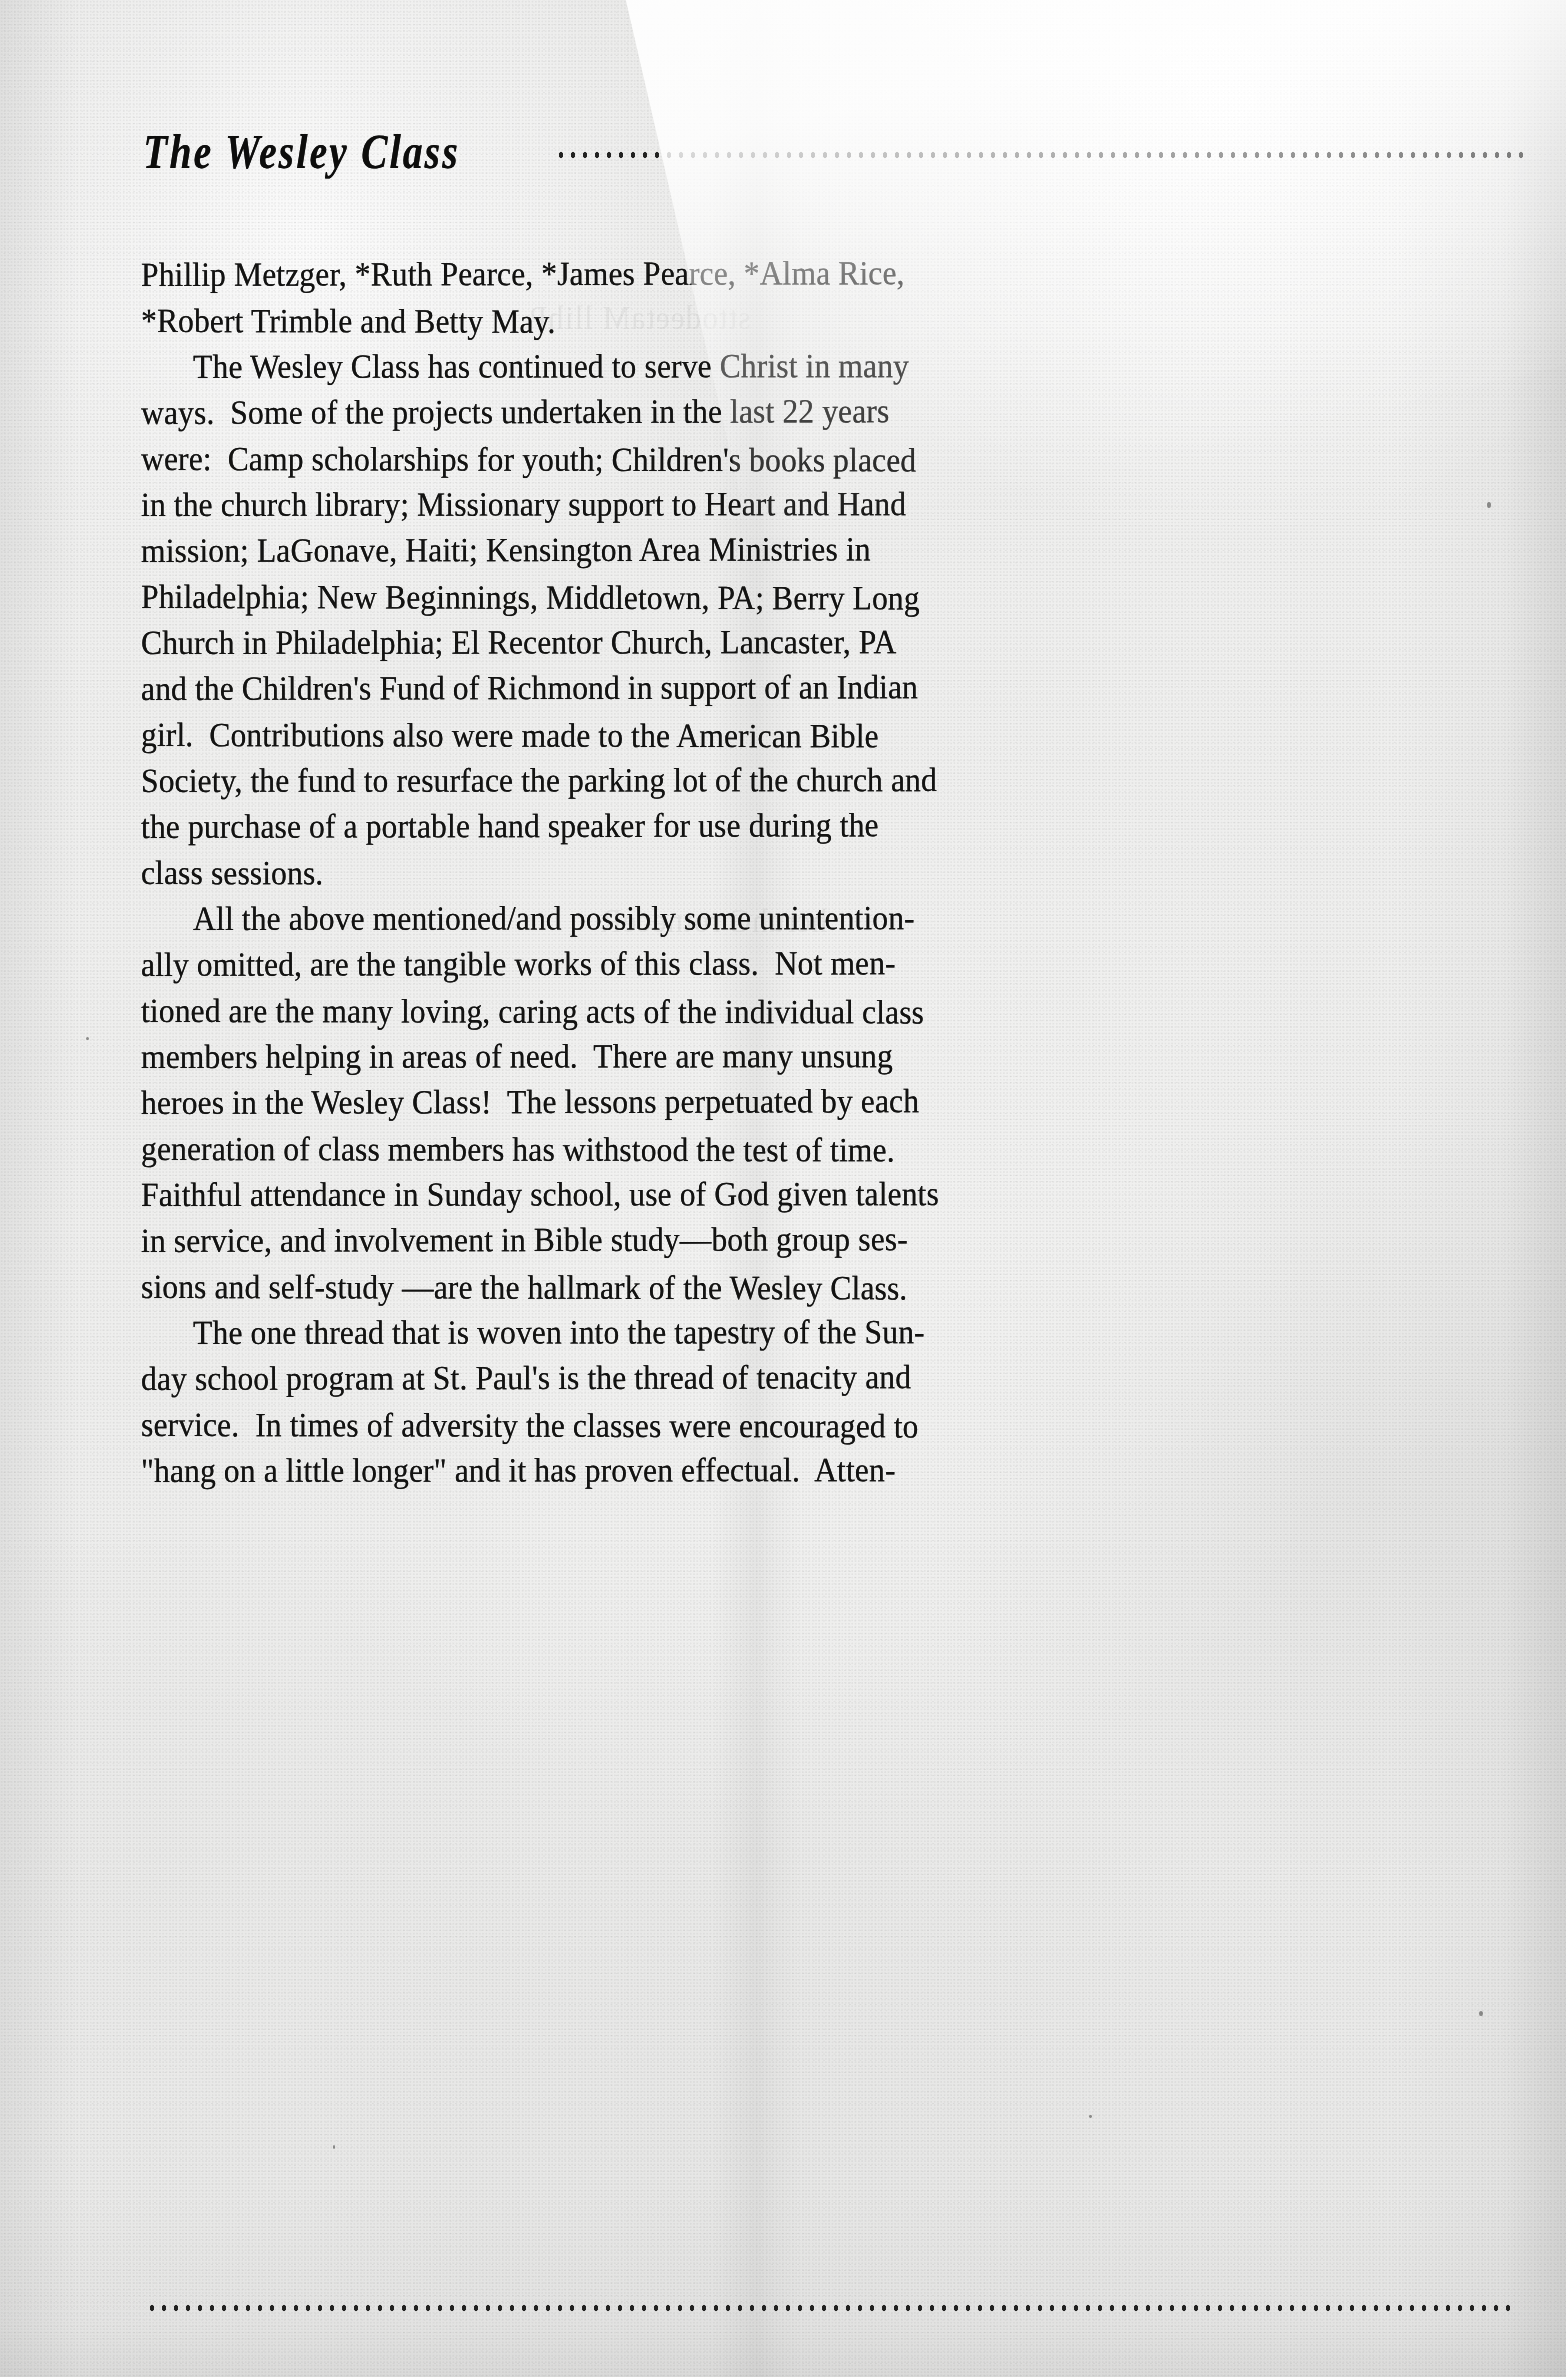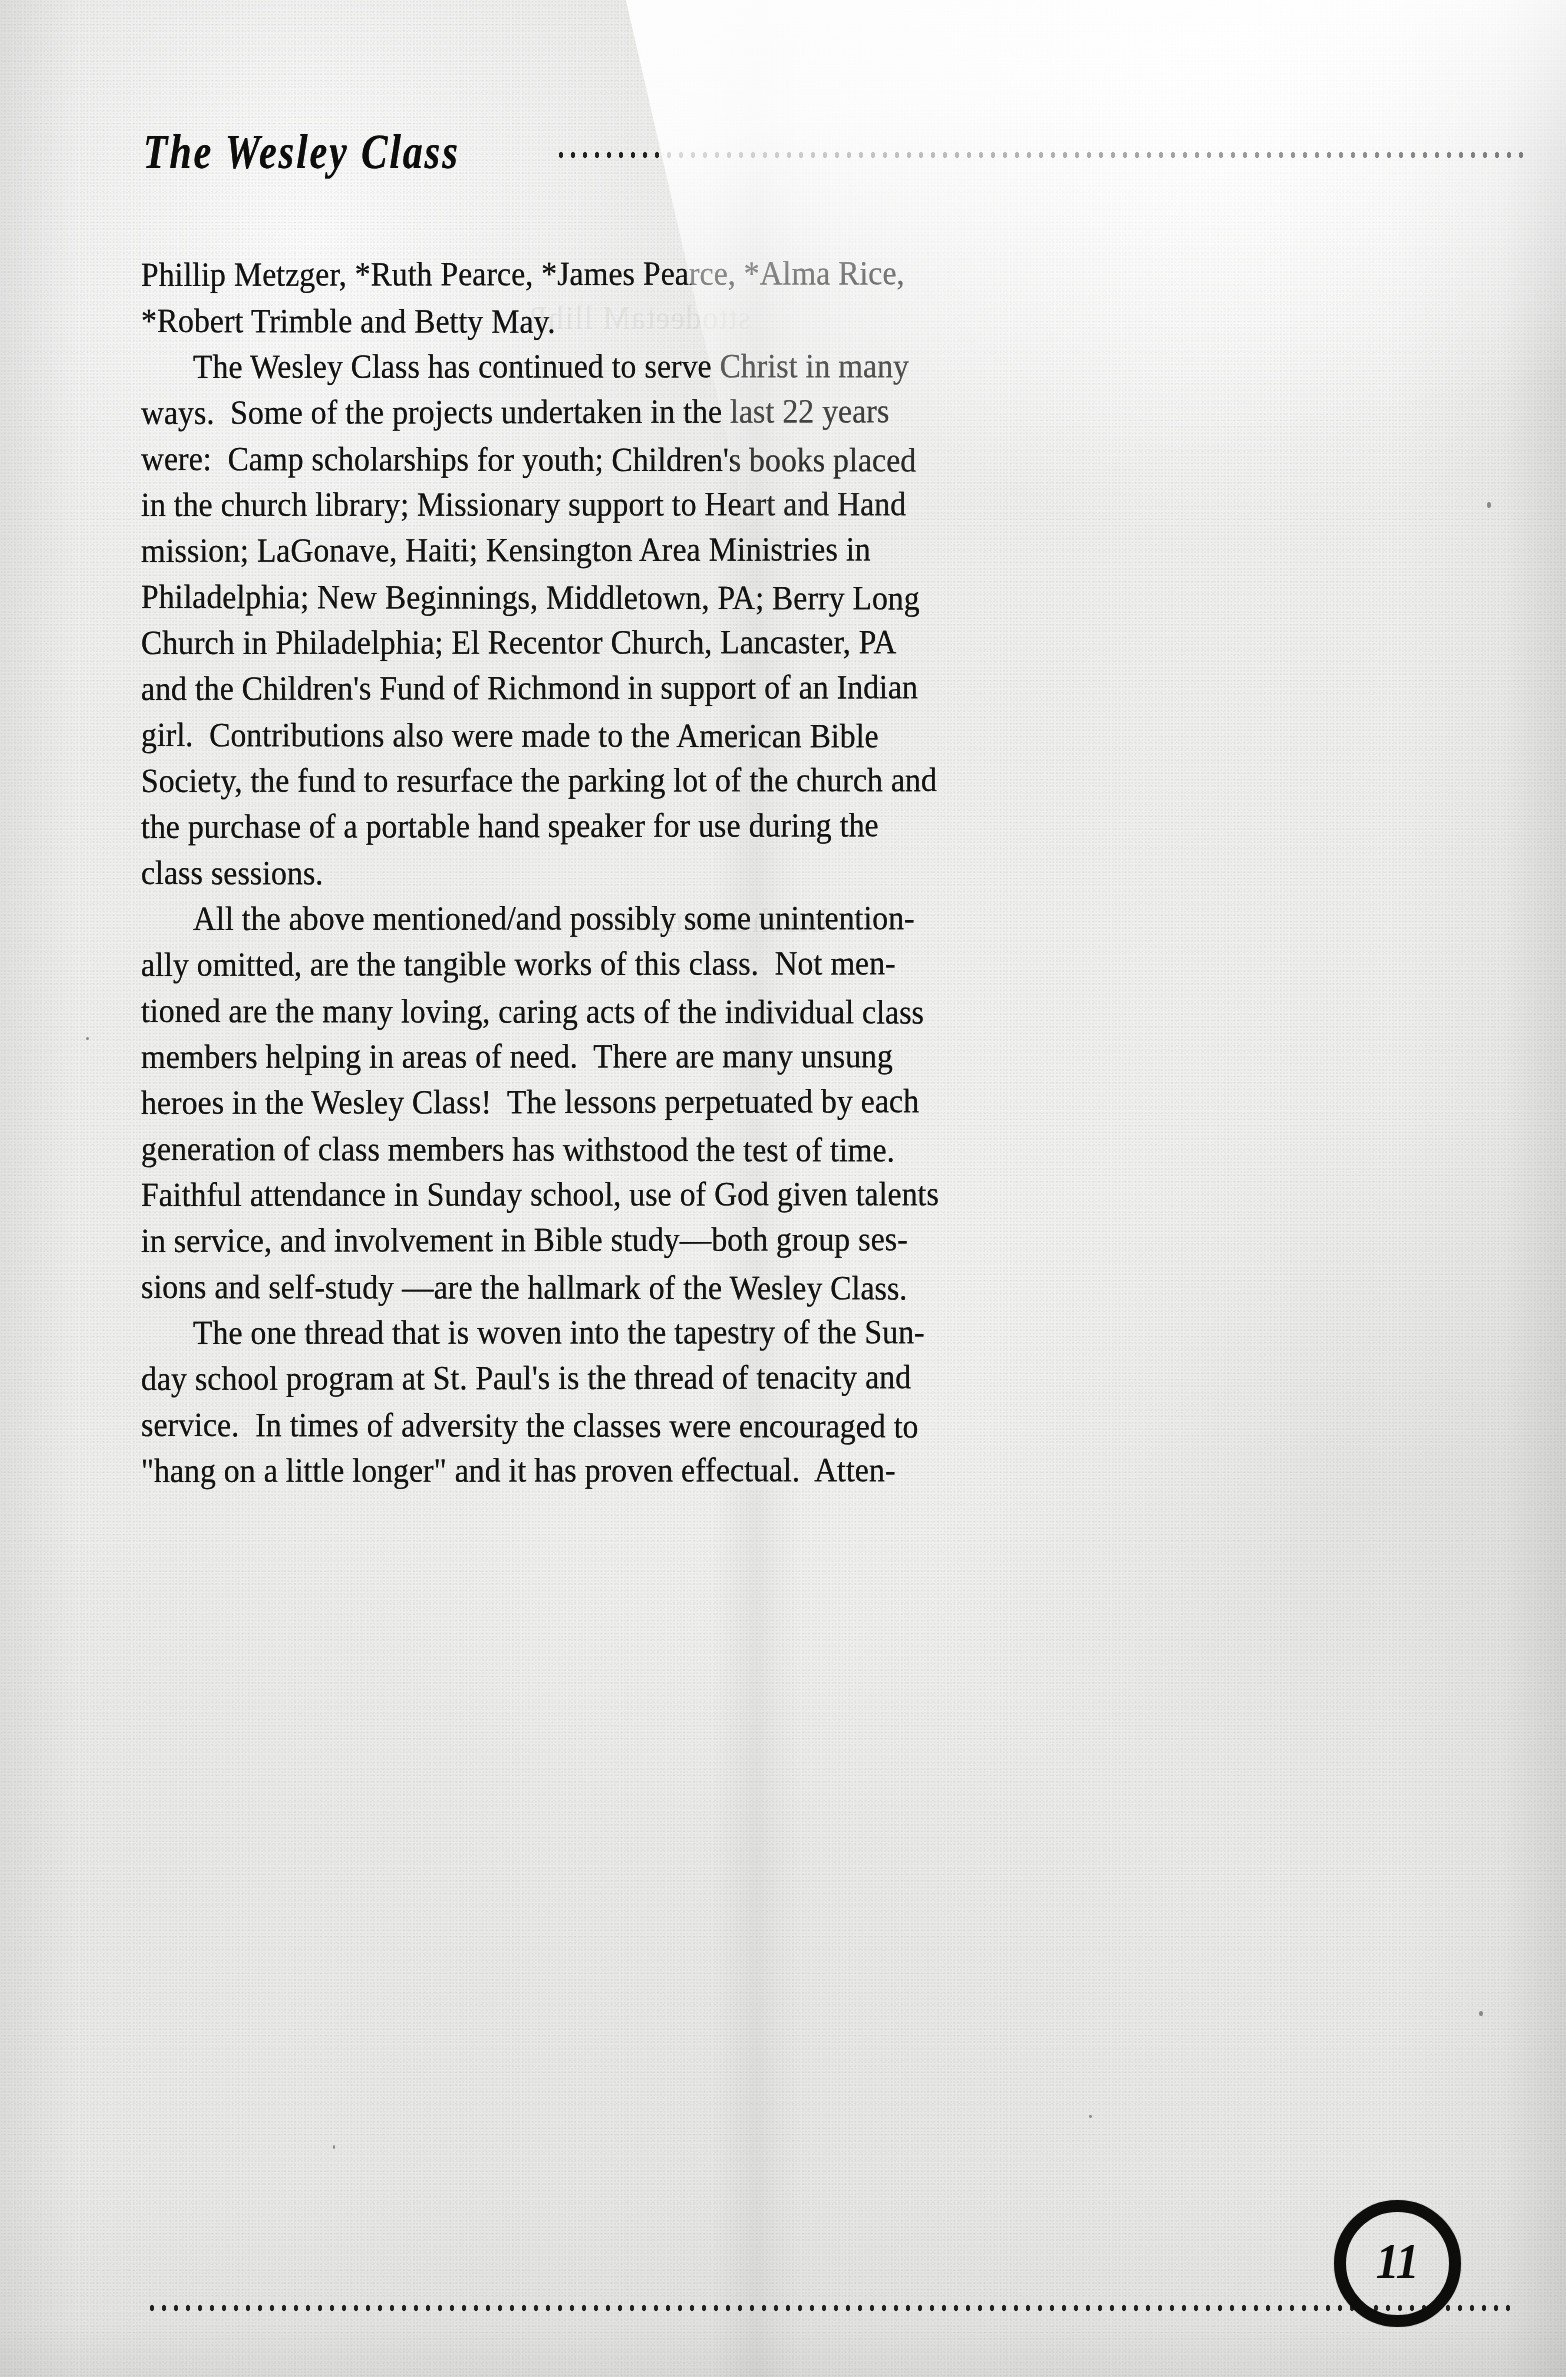--- a/index.html
+++ b/index.html
@@ -270,23 +270,20 @@
         <div class="line indent w3">The one thread that is woven into the tapestry of the Sun-</div>
         <div class="line w1">day school program at St. Paul's is the thread of tenacity and</div>
         <div class="line w2">service.  In times of adversity the classes were encouraged to</div>
         <div class="line w3">"hang on a little longer" and it has proven effectual.  Atten-</div>
       </div>
 
     </div>
 
     <div id="footer-rule" class="dot-rule"></div>
 
-    <div id="page-number-badge">
-      <span id="page-number-text">11</span>
-    </div>
 
   </div>
 
   <div class="speck" style="left:86px;  top:1037px; width:3.3px;  height:3.3px;"></div>
   <div class="speck" style="left:1487px; top:502px; width:4.3px;  height:6.2px;"></div>
   <div class="speck" style="left:1479px; top:2011px; width:3.8px;  height:5.2px;"></div>
   <div class="speck" style="left:1089px; top:2115px; width:2.9px;  height:2.9px;"></div>
   <div class="speck" style="left:333px;  top:2145px; width:2.4px;  height:4.3px;"></div>
 
   <div id="paper-glare"></div>

